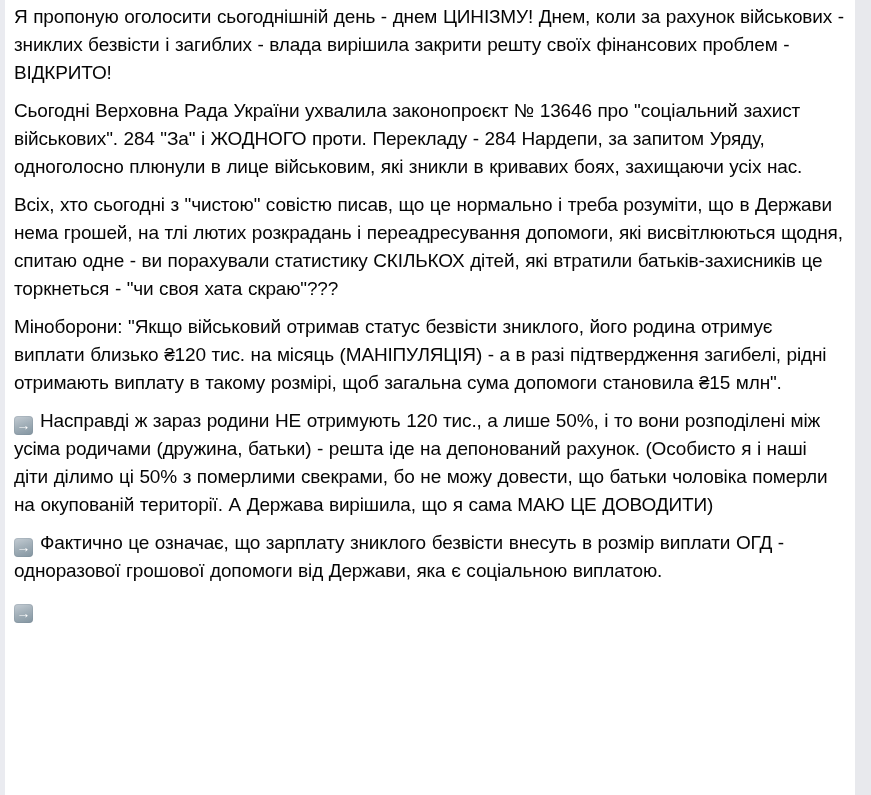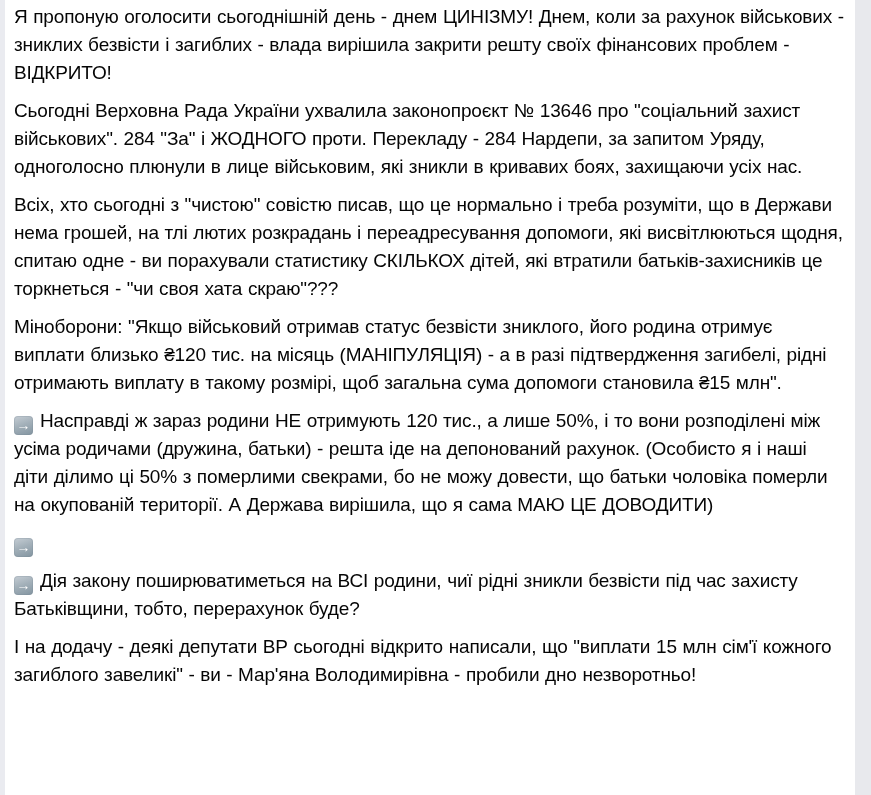--- a/index.html
+++ b/index.html
@@ -75,25 +75,24 @@
     <p class="para"><span>Я пропоную оголосити сьогоднішній день - днем ЦИНІЗМУ! Днем, коли за рахунок військових - зниклих безвісти і загиблих - влада вирішила закрити решту своїх фінансових проблем - ВІДКРИТО!</span></p>
 
     <p class="para"><span>Сьогодні Верховна Рада України ухвалила законопроєкт № 13646 про "соціальний захист військових". 284 "За" і ЖОДНОГО проти. Перекладу -  284 Нардепи, за запитом Уряду, одноголосно плюнули в лице військовим, які зникли в кривавих боях, захищаючи усіх нас.</span></p>
 
     <p class="para"><span>Всіх, хто сьогодні з "чистою" совістю писав, що це нормально і треба розуміти, що в Держави нема грошей, на тлі лютих розкрадань і переадресування допомоги, які висвітлюються щодня, спитаю одне - ви порахували статистику СКІЛЬКОХ дітей, які втратили батьків-захисників це торкнеться - "чи своя хата скраю"???</span></p>
 
     <p class="para"><span>Міноборони: "Якщо військовий отримав статус безвісти зниклого, його родина отримує виплати близько ₴120 тис. на місяць (МАНІПУЛЯЦІЯ) -  а в разі підтвердження загибелі, рідні отримають виплату в такому розмірі, щоб загальна сума допомоги становила ₴15 млн".</span></p>
 
     <p class="para"><span class="arrow-emoji"><span class="arrow-glyph">→</span></span><span>Насправді ж зараз родини НЕ отримують 120 тис., а лише 50%, і то вони розподілені між усіма родичами (дружина, батьки) - решта іде на депонований рахунок. (Особисто я і наші діти ділимо ці 50% з померлими свекрами, бо не можу довести, що батьки чоловіка померли на окупованій території. А Держава вирішила, що я сама МАЮ ЦЕ ДОВОДИТИ)</span></p>
 
+    <p class="para"><span class="arrow-emoji"><span class="arrow-glyph">→</span></span><span>Фактично це означає, що зарплату зниклого безвісти внесуть в розмір виплати ОГД - одноразової грошової допомоги від Держави, яка є соціальною виплатою.</span></p>
+
     <p class="para"><span class="arrow-emoji"><span class="arrow-glyph">→</span></span></p>
 
-    <p class="para"><span class="arrow-emoji"><span class="arrow-glyph">→</span></span><span>Дія закону поширюватиметься на ВСІ родини, чиї рідні зникли безвісти під час захисту Батьківщини, тобто, перерахунок буде?</span></p>
 
-
-    <p class="para"><span>І на додачу - деякі депутати ВР сьогодні відкрито написали, що "виплати 15 млн сім'ї кожного загиблого завеликі" - ви - Мар'яна Володимирівна - пробили дно незворотньо!</span></p>
 
     <p class="para"></p>
 
   </div>
 
   <div class="edge-gutter-right"></div>
 </div>
 
 </body></html>

